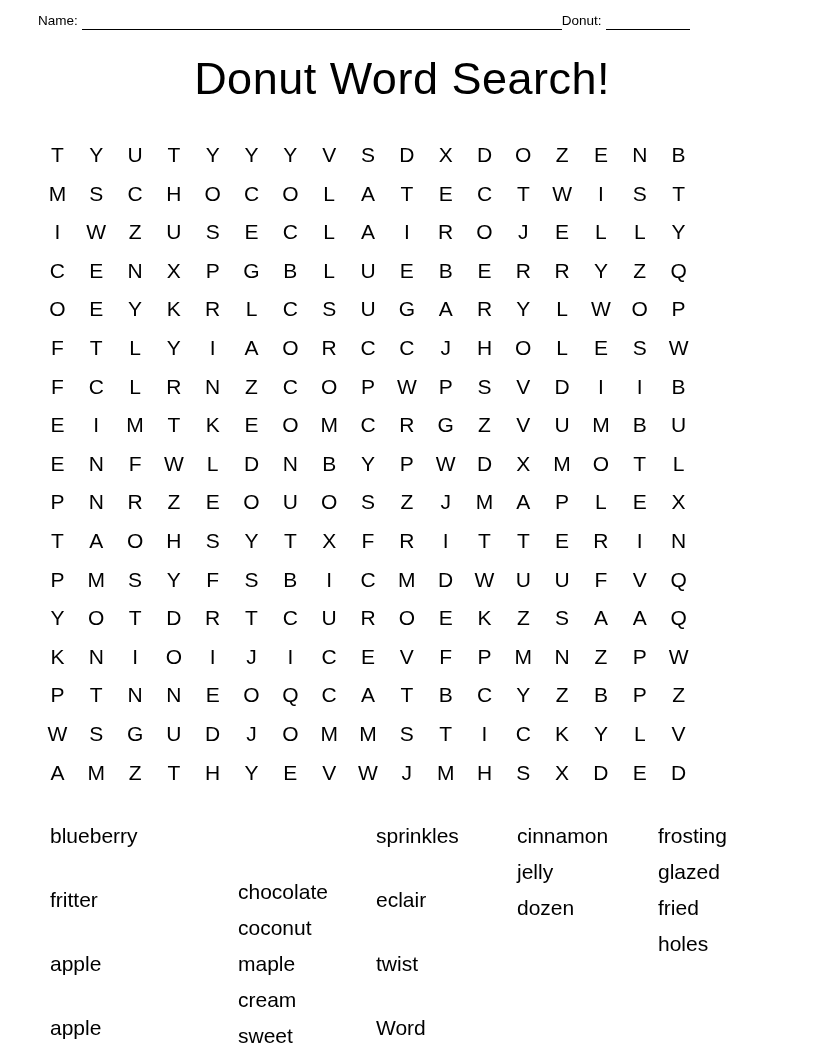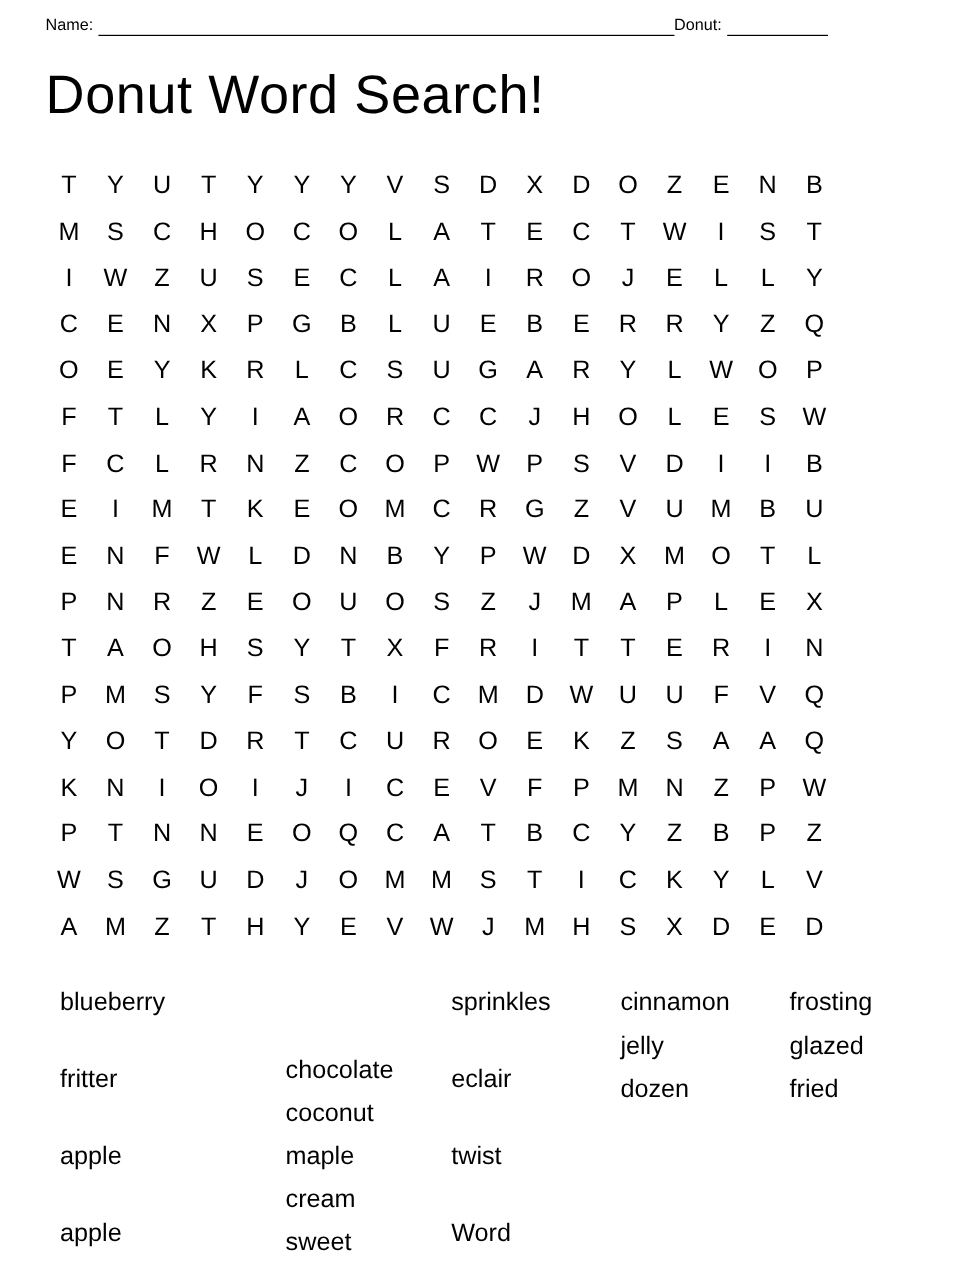--- a/index.html
+++ b/index.html
@@ -45,21 +45,21 @@
   .blank-line {
     border-bottom: 1px solid #000;
     height: 14px;
     margin-left: 4px;
   }
   .name-blank { width: 480px; }
   .date-blank { width: 84px; }
 
   
   .title {
-    text-align: left;
+    text-align: right;
     font-size: 45px;
     font-weight: normal;
     letter-spacing: 0.5px;
     margin: 22px 0 0 0;
     line-height: 54px;
   }
 
   
   .grid {
     margin: 30px auto 0 auto;
@@ -433,16 +433,17 @@
       </div>
       <div class="wordcol col-3">
         <span class="word">cinnamon</span>
         <span class="word">jelly</span>
         <span class="word">dozen</span>
       </div>
       <div class="wordcol col-4">
         <span class="word">frosting</span>
         <span class="word">glazed</span>
         <span class="word">fried</span>
+        <span class="word">holes</span>
       </div>
     </div>
 
 </div>
 
 </body></html>

